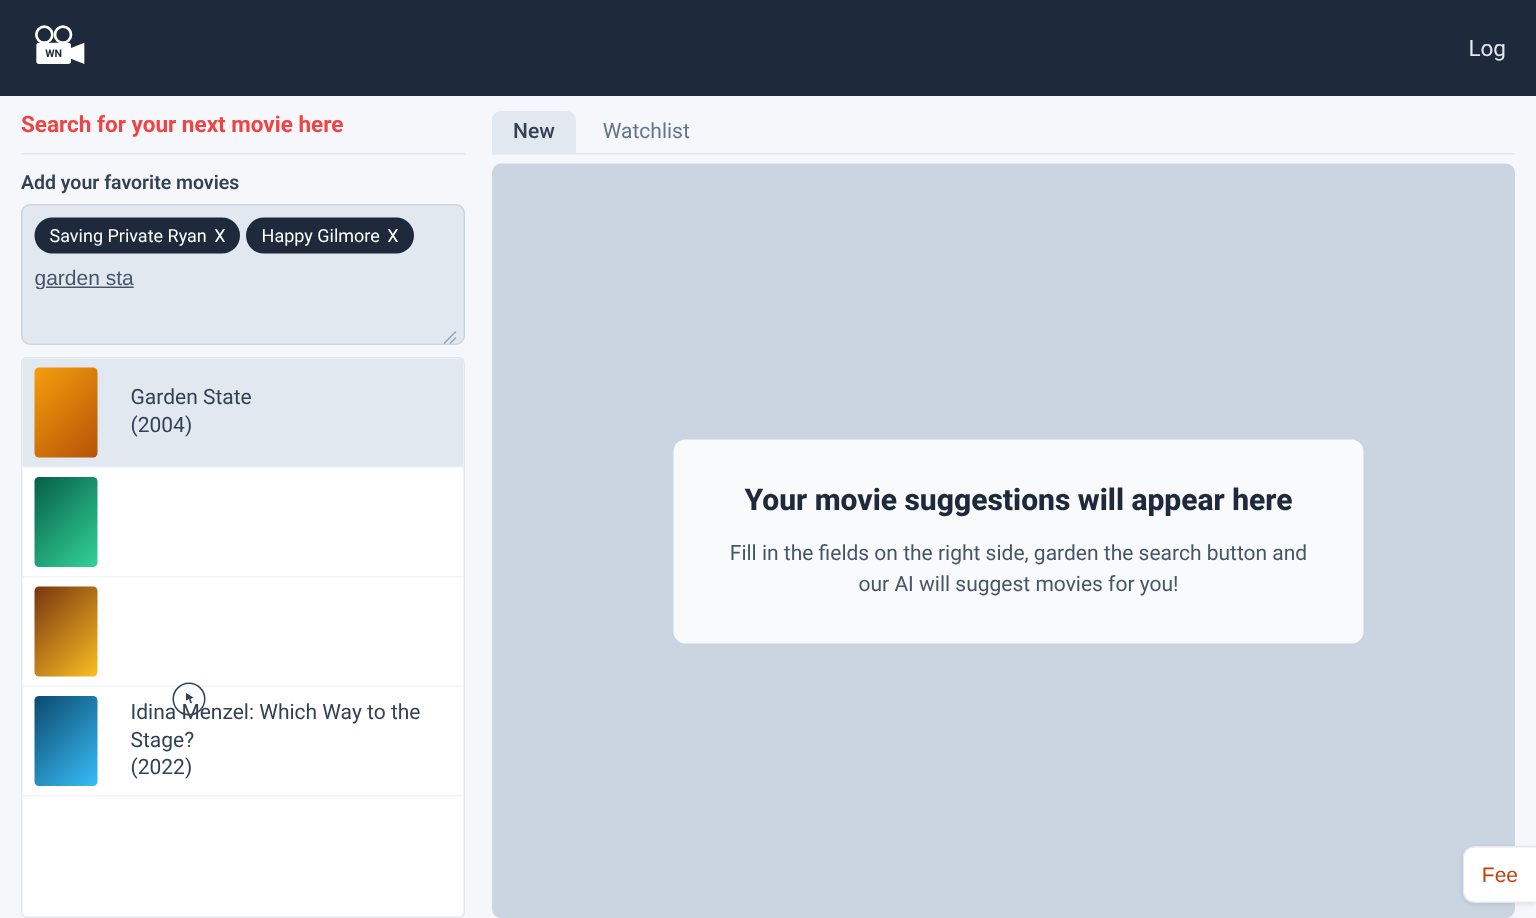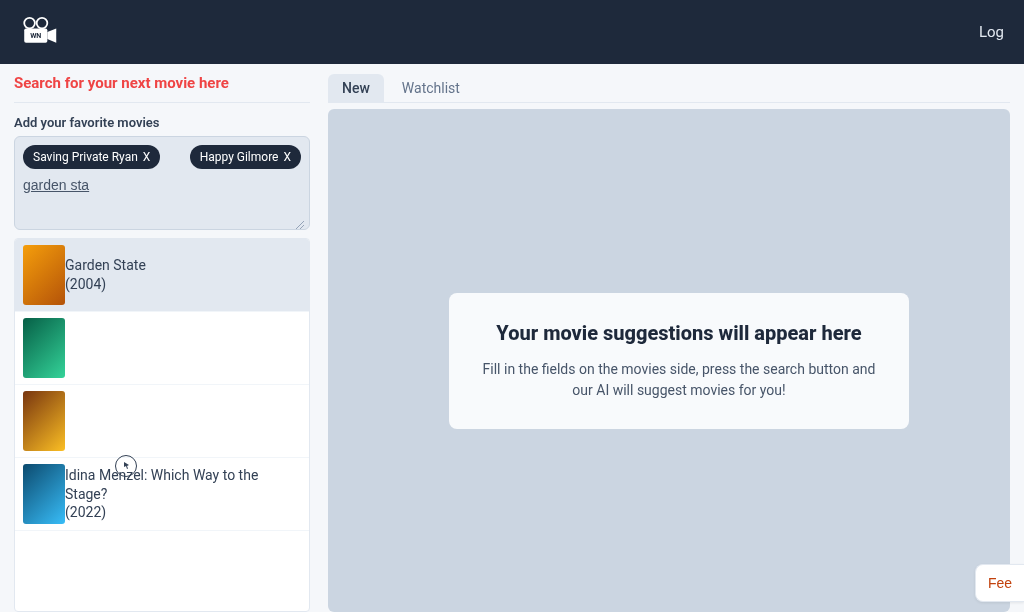--- a/index.html
+++ b/index.html
@@ -56,21 +56,21 @@
       margin-bottom: 6px;
     }
     .tags-input {
       background: #e2e8f0;
       border-radius: 6px;
       padding: 8px;
       min-height: 94px;
       position: relative;
       border: 1px solid #cbd5e1;
     }
-    .tags-row { display: flex; flex-wrap: wrap; gap: 4px; margin-bottom: 6px; justify-content: space-between; }
+    .tags-row { display: flex; flex-wrap: wrap; gap: 4px; margin-bottom: 6px; }
     .tag {
       background: #1e293b;
       color: #fff;
       font-size: 12px;
       padding: 5px 10px;
       border-radius: 14px;
       cursor: pointer;
     }
     .tag-x { margin-left: 2px; }
     .search-text {
@@ -95,21 +95,21 @@
       margin-top: 8px;
       border: 1px solid #e2e8f0;
       border-radius: 4px;
       background: #fff;
       overflow-y: auto;
       flex: 1;
     }
     .suggest-item {
       display: flex;
       align-items: center;
-      gap: 0;
+      gap: 22px;
       padding: 6px 8px;
       border-bottom: 1px solid #f1f5f9;
       cursor: pointer;
     }
     .suggest-item.hovered {
       background: #e2e8f0;
     }
     .poster {
       width: 42px;
       height: 60px;
@@ -272,19 +272,19 @@
   </aside>
 
   <main class="main">
     <div class="tabs">
       <div class="tab active">New</div>
       <div class="tab">Watchlist</div>
     </div>
     <div class="panel">
       <div class="empty-card">
         <div class="empty-title">Your movie suggestions will appear here</div>
-        <div class="empty-desc">Fill in the fields on the movies side, press the search button and our AI will suggest movies for you!</div>
+        <div class="empty-desc">Fill in the fields on the right side, garden the search button and our AI will suggest movies for you!</div>
       </div>
     </div>
   </main>
 </div>
 
 <button class="feedback-btn">Fee</button>
 
 </body></html>

